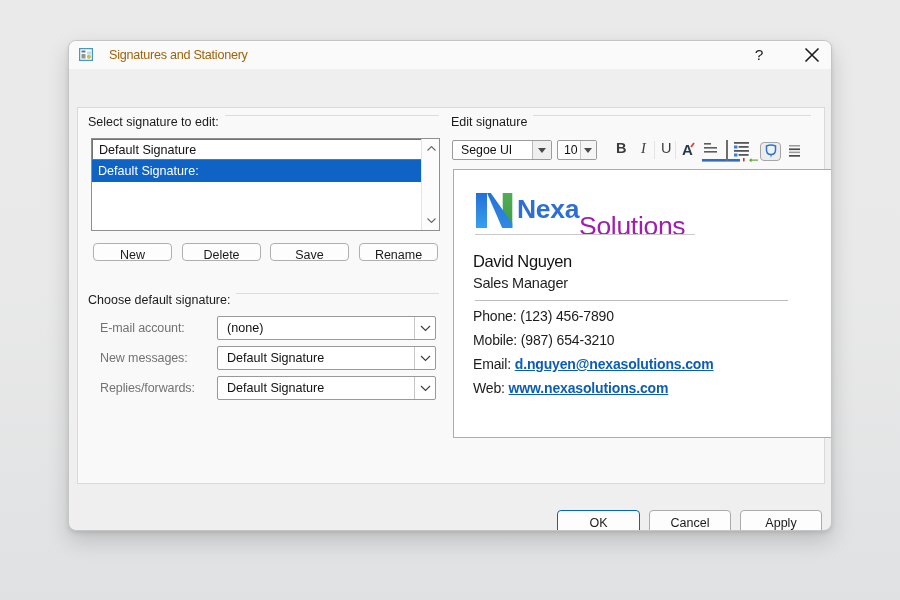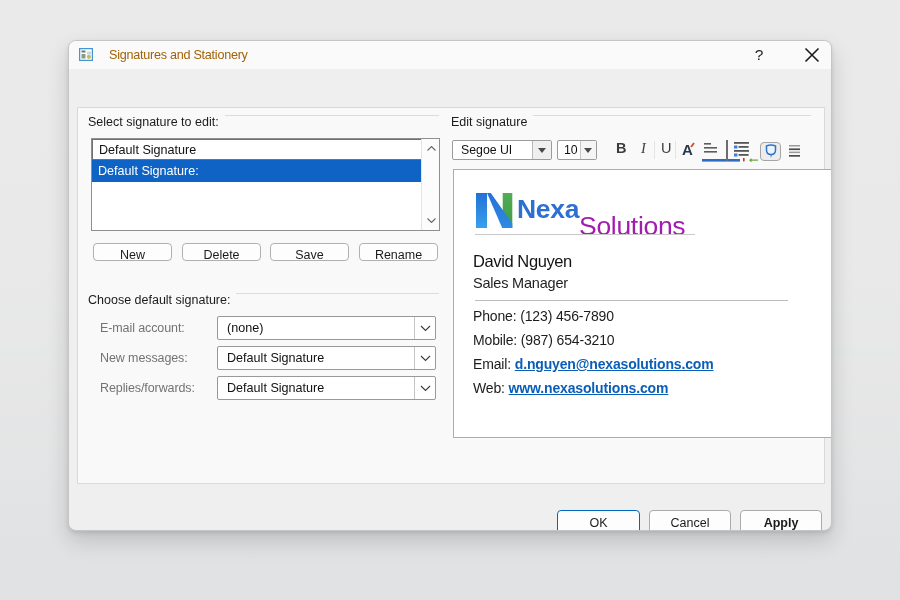--- a/index.html
+++ b/index.html
@@ -231,14 +231,14 @@
       <div class="sig-role">Sales Manager</div>
       <div class="sig-hr"></div>
       <div class="sig-line" style="top:138px;">Phone: (123) 456-7890</div>
       <div class="sig-line" style="top:162px;">Mobile: (987) 654-3210</div>
       <div class="sig-line" style="top:186px;">Email: <a>d.nguyen@nexasolutions.com</a></div>
       <div class="sig-line" style="top:210px;">Web: <a>www.nexasolutions.com</a></div>
     </div>
 
     <div class="fbtn ok" style="left:488px;">OK</div>
     <div class="fbtn" style="left:580px;">Cancel</div>
-    <div class="fbtn" style="left:671px;font-weight:bold;">Apply</div>
+    <div class="fbtn" style="left:671px;">Apply</div>
   </div>
 
 </body></html>

